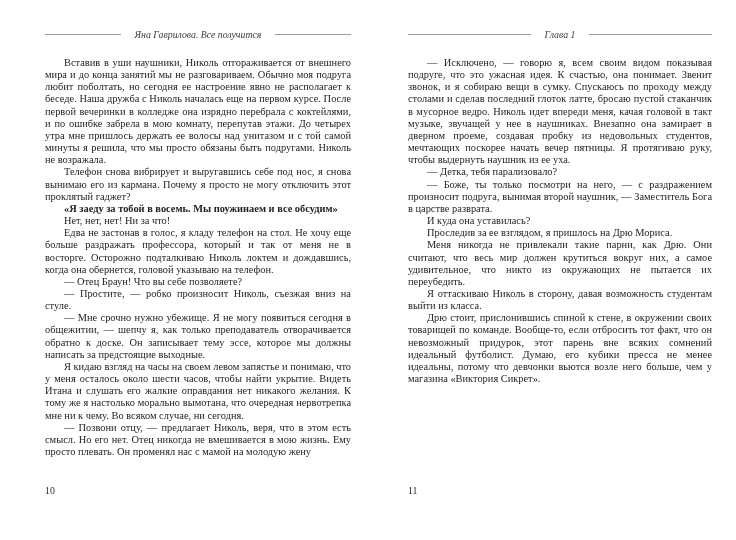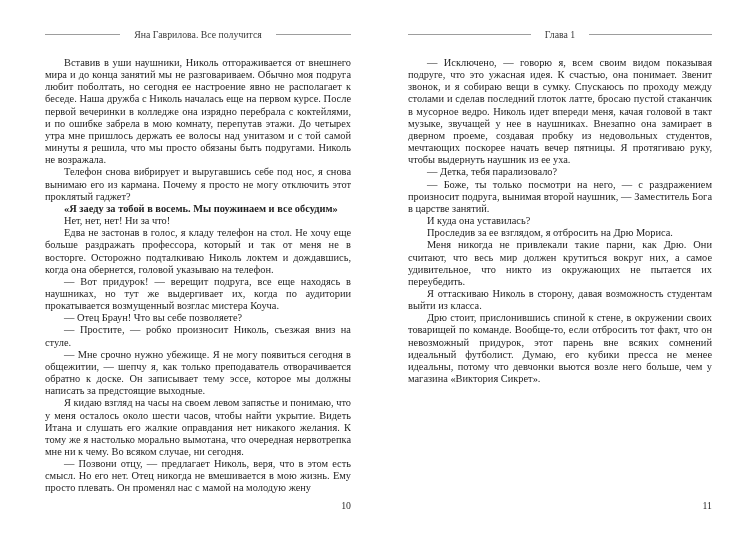--- a/index.html
+++ b/index.html
@@ -13,20 +13,21 @@
     overflow: hidden;
   }
   .page { position: absolute; top: 28px; height: 496px; }
   .page.left  { left: 45px;  width: 306px; }
   .page.right { left: 408px; width: 304px; }
 
   .running-head {
     display: flex;
     align-items: center;
     height: 13px;
+    font-style: italic;
     font-size: 9.8px;
     color: #3a3a3a;
   }
   .running-head .rule { flex: 1; height: 1px; background: #9d9d9d; }
   .running-head .rh-text { white-space: nowrap; padding: 0 14px; }
 
   .body-text {
     margin-top: 16px;
     height: 442px;
     overflow: hidden;
@@ -36,22 +37,22 @@
     hyphens: auto;
     -webkit-hyphens: auto;
   }
   .para { margin: 0; text-indent: 19px; }
   .para.bold { font-weight: bold; }
   .para.no-indent { text-indent: 0; }
 
   .page-number {
     position: absolute;
     left: 0; right: 0;
-    top: 472px;
-    text-align: right;
+    top: 457px;
+    text-align: left;
     font-size: 9.8px;
     color: #2a2a2a;
   }
 </style>
 </head>
 <body>
 
 <div class="spread">
 
   <section class="page left">
@@ -59,42 +60,41 @@
       <span class="rule"></span>
       <span class="rh-text">Яна Гаврилова. Все получится</span>
       <span class="rule"></span>
     </header>
     <div class="body-text">
       <p class="para">Вставив в уши наушники, Николь отгораживается от внешнего мира и до конца занятий мы не разговариваем. Обычно моя подруга любит поболтать, но сегодня ее настроение явно не располагает к беседе. Наша дружба с Николь началась еще на первом курсе. После первой вечеринки в колледже она изрядно перебрала с коктейлями, и по ошибке забрела в мою комнату, перепутав этажи. До четырех утра мне пришлось держать ее волосы над унитазом и с той самой минуты я решила, что мы просто обязаны быть подругами. Николь не возражала.</p>
       <p class="para">Телефон снова вибрирует и выругавшись себе под нос, я снова вынимаю его из кармана. Почему я просто не могу отключить этот проклятый гаджет?</p>
       <p class="para bold">«Я заеду за тобой в восемь. Мы поужинаем и все обсудим»</p>
       <p class="para">Нет, нет, нет! Ни за что!</p>
       <p class="para">Едва не застонав в голос, я кладу телефон на стол. Не хочу еще больше раздражать профессора, который и так от меня не в восторге. Осторожно подталкиваю Николь локтем и дождавшись, когда она обернется, головой указываю на телефон.</p>
-      <p class="para">— Вот придурок! — верещит подруга, все еще находясь в наушниках, но тут же выдергивает их, когда по аудитории прокатывается возмущенный возглас мистера Коуча.</p>
       <p class="para">— Отец Браун! Что вы себе позволяете?</p>
       <p class="para">— Простите, — робко произносит Николь, съезжая вниз на стуле.</p>
       <p class="para">— Мне срочно нужно убежище. Я не могу появиться сегодня в общежитии, — шепчу я, как только преподаватель отворачивается обратно к доске. Он записывает тему эссе, которое мы должны написать за предстоящие выходные.</p>
       <p class="para">Я кидаю взгляд на часы на своем левом запястье и понимаю, что у меня осталось около шести часов, чтобы найти укрытие. Видеть Итана и слушать его жалкие оправдания нет никакого желания. К тому же я настолько морально вымотана, что очередная нервотрепка мне ни к чему. Во всяком случае, ни сегодня.</p>
       <p class="para">— Позвони отцу, — предлагает Николь, веря, что в этом есть смысл. Но его нет. Отец никогда не вмешивается в мою жизнь. Ему просто плевать. Он променял нас с мамой на молодую жену</p>
     </div>
     <div class="page-number">10</div>
   </section>
 
   <section class="page right">
     <header class="running-head">
       <span class="rule"></span>
       <span class="rh-text">Глава 1</span>
       <span class="rule"></span>
     </header>
     <div class="body-text">
       <p class="para">— Исключено, — говорю я, всем своим видом показывая подруге, что это ужасная идея. К счастью, она понимает. Звенит звонок, и я собираю вещи в сумку. Спускаюсь по проходу между столами и сделав последний глоток латте, бросаю пустой стаканчик в мусорное ведро. Николь идет впереди меня, качая головой в такт музыке, звучащей у нее в наушниках. Внезапно она замирает в дверном проеме, создавая пробку из недовольных студентов, мечтающих поскорее начать вечер пятницы. Я протягиваю руку, чтобы выдернуть наушник из ее уха.</p>
       <p class="para">— Детка, тебя парализовало?</p>
-      <p class="para">— Боже, ты только посмотри на него, — с раздражением произносит подруга, вынимая второй наушник, — Заместитель Бога в царстве занятий.</p>
+      <p class="para">— Боже, ты только посмотри на него, — с раздражением произносит подруга, вынимая второй наушник, — Заместитель Бога в царстве разврата.</p>
       <p class="para">И куда она уставилась?</p>
-      <p class="para">Проследив за ее взглядом, я отбросить на Дрю Мориса.</p>
+      <p class="para">Проследив за ее взглядом, я пришлось на Дрю Мориса.</p>
       <p class="para">Меня никогда не привлекали такие парни, как Дрю. Они считают, что весь мир должен крутиться вокруг них, а самое удивительное, что никто из окружающих не пытается их переубедить.</p>
       <p class="para">Я оттаскиваю Николь в сторону, давая возможность студентам выйти из класса.</p>
       <p class="para">Дрю стоит, прислонившись спиной к стене, в окружении своих товарищей по команде. Вообще-то, если отбросить тот факт, что он невозможный придурок, этот парень вне всяких сомнений идеальный футболист. Думаю, его кубики пресса не менее идеальны, потому что девчонки вьются возле него больше, чем у магазина «Виктория Сикрет».</p>
     </div>
     <div class="page-number">11</div>
   </section>
 
 </div>
 
 </body></html>

